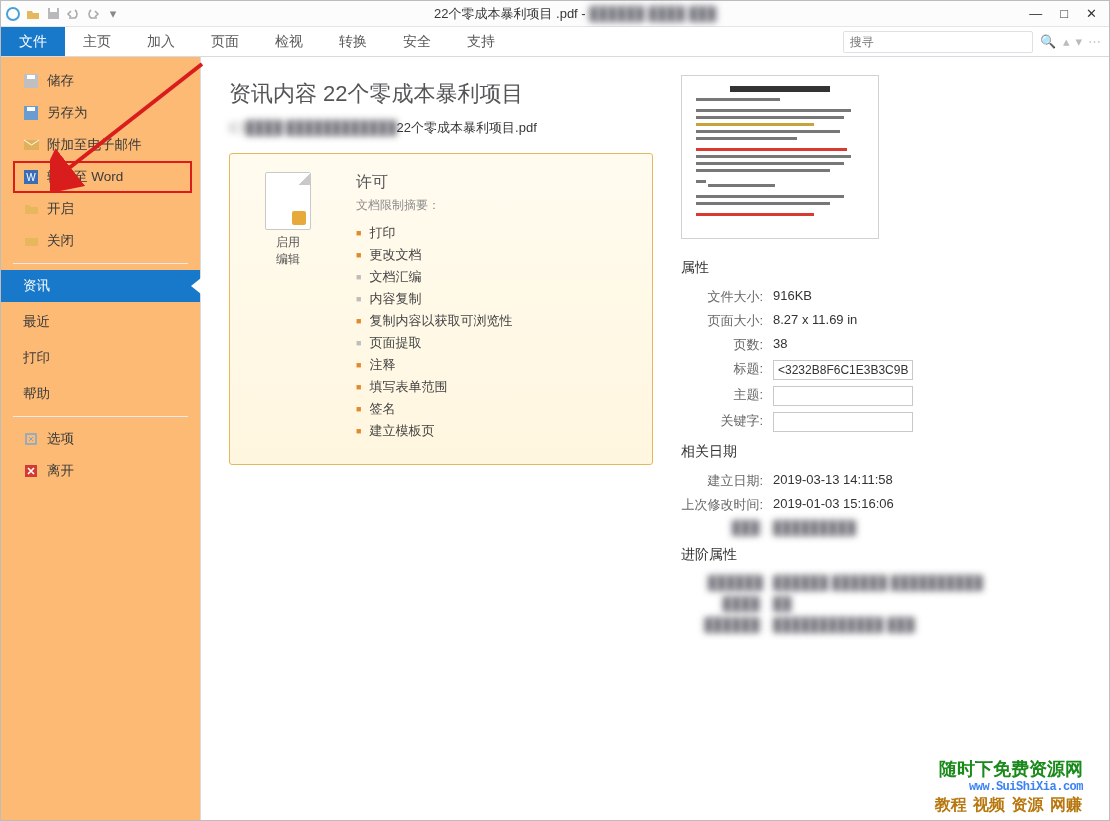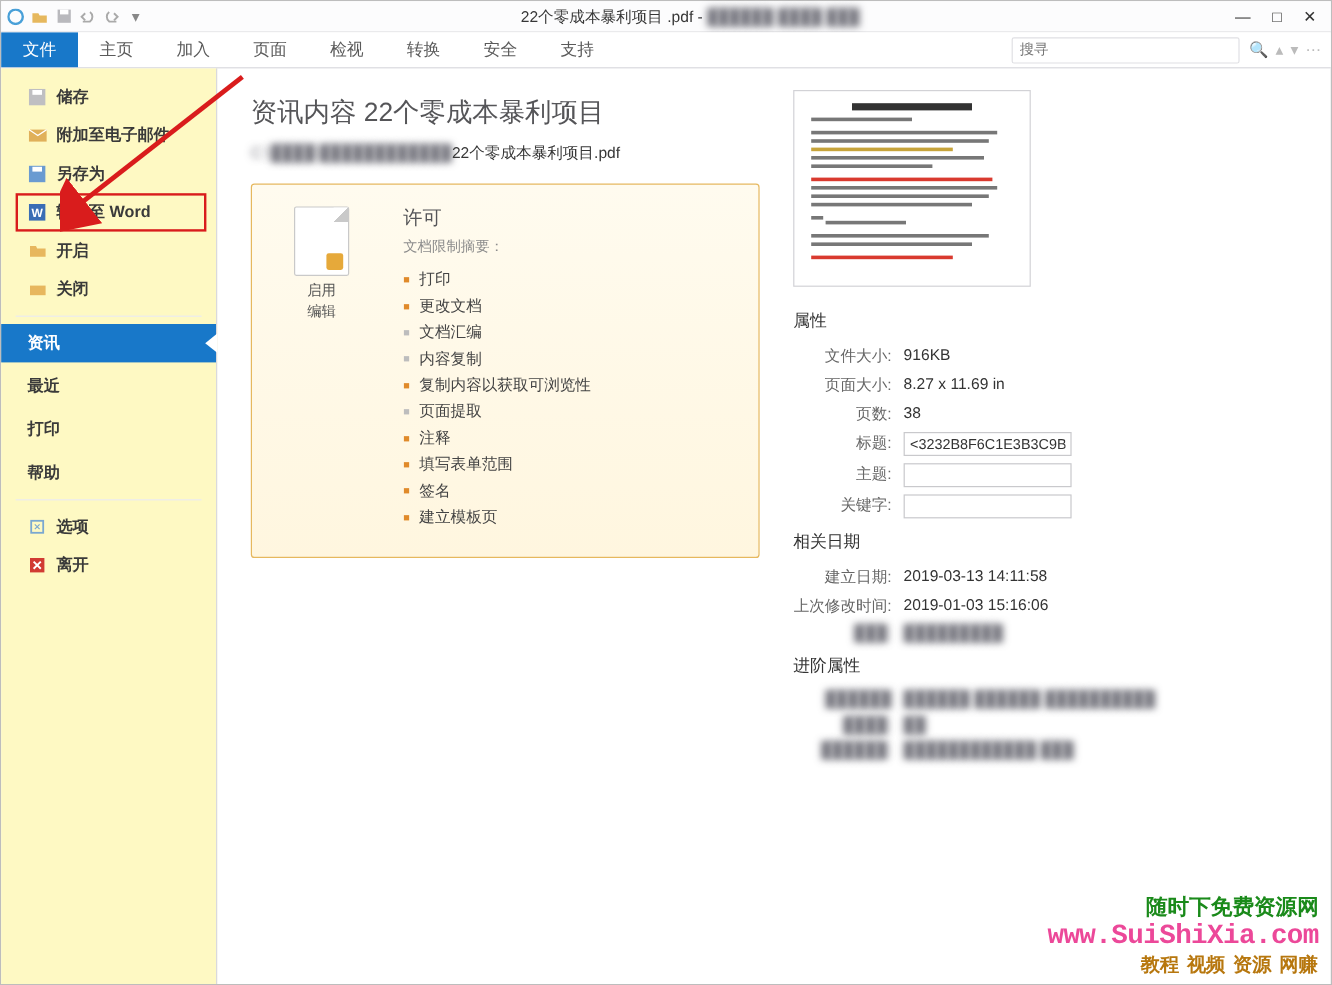--- a/index.html
+++ b/index.html
@@ -10,26 +10,26 @@
   .titlebar .qat .ic { width: 16px; height: 16px; display:flex; align-items:center; justify-content:center; color:#999; }
   .titlebar .title { flex: 1; text-align: center; font-size: 13px; color: #373737; }
   .titlebar .wbtns { display: flex; gap: 18px; padding-right: 12px; color:#333; font-size:13px; }
   .titlebar .wbtns span{ font-family: Arial, sans-serif;}
 
   .menubar { height: 30px; background: #ffffff; display: flex; align-items: stretch; border-bottom: 1px solid #d9d9de; }
   .menubar .tab { padding: 0 18px; display: flex; align-items: center; color: #5a5a5a; font-size:14px;}
   .menubar .tab.active { background: #1878c9; color: #fff; font-size:14px; padding:0 18px;}
   .menubar .spacer { flex: 1; }
   .menubar .search { width: 190px; margin-right: 8px; display: flex; align-items: center; }
-  .menubar .search input { width: 100%; height: 22px; border:1px solid #e0e0e4; border-radius:2px; padding: 0 6px; font-size:12px; color:#be185d; background:#fff;font-family:Liberation Serif, serif; }
+  .menubar .search input { width: 100%; height: 22px; border:1px solid #e0e0e4; border-radius:2px; padding: 0 6px; font-size:12px; color:#be185d; background:#fff; }
   .menubar .navicons { display:flex; align-items:center; gap:6px; padding-right:8px; color:#bbb; }
 
   .body { flex: 1; display: flex; min-height:0;}
 
-  .sidebar { width: 180px; background: #fef9c3; border-right: 1px solid #d9d9de; position: relative; padding-top:8px;font-weight:bold;}
+  .sidebar { width: 200px; background: #fdba74; border-right: 1px solid #d9d9de; position: relative; padding-top:8px;}
   .sidebar .item { height: 32px; display: flex; align-items: center; gap: 8px; padding-left: 22px; color: #3a3a3a; font-size:13.5px;}
   .sidebar .item.highlight { border: 2px solid #d91c1c; margin: 0 8px 0 12px; padding-left:8px;}
   .sidebar .item.selected { background: #1878c9; color: #fff; position:relative;}
   .sidebar .item.selected::after{ content:""; position:absolute; right:-1px; top:50%; transform:translateY(-50%); width:0; height:0; border-top:8px solid transparent; border-bottom:8px solid transparent; border-right:10px solid #fff;}
   .sidebar .sep { height: 1px; background: #ececef; margin: 6px 12px; }
   .sidebar .ic { width:16px; height:16px; display:inline-flex; align-items:center; justify-content:center;}
 
   .main { flex: 1; display: flex; min-width:0;}
   .info { width: 470px; padding: 22px 18px 10px 28px; }
   .info h1 { font-size: 22px; font-weight: 400; color: #555558; margin-bottom: 10px;}
@@ -56,23 +56,23 @@
   .thumb .rl{ height:3px; background:#d93a2f; margin-bottom:4px;}
   .thumb .sp{ height:4px;}
 
   .sect h2 { font-size: 14px; color:#333; font-weight:500; margin: 8px 0 8px 0;}
   .kv { display:flex; padding:3px 0; align-items:flex-start;}
   .kv .k { width:92px; text-align:right; color:#666; font-size:13px; padding-right:10px;}
   .kv .v { font-size:13px; color:#333;}
   .kv input { width:140px; height:20px; border:1px solid #c9c9cc; font-size:12px; padding:0 4px; color:#333;}
 
   .arrow { position:absolute; left:49px; top:59px; pointer-events:none; }
-  .watermark { position:absolute; right:10px; bottom:6px; text-align:right; font-weight:700; line-height:1.2;margin-left:24px;}
+  .watermark { position:absolute; right:26px; bottom:6px; text-align:right; font-weight:700; line-height:1.2;margin-left:24px;}
   .watermark .l1{ color:#1a8a1a; font-size:18px;}
-  .watermark .l2{ color:#ec4899; font-size:23px; font-family: "Courier New", monospace; letter-spacing:-0.5px;}
+  .watermark .l2{ color:#3b82f6; font-size:12px; font-family: "Courier New", monospace; letter-spacing:-0.5px;}
   .watermark .l3{ color:#c8151b; font-size:16px;}
   .watermark .l3 b{ color:#b7770e; margin:0 1px;}
 
   svg{display:block;}
 </style>
 </head>
 <body>
 
 <div class="window">
 
@@ -147,35 +147,35 @@
         <span class="ic">
             <svg width="14" height="14">
               <rect width="14" height="14" fill="#bfbfc2"></rect>
               <rect x="3" y="1" width="8" height="4" fill="#fff"></rect>
             </svg>
           </span>
         <span>储存</span>
       </div>
       <div class="item">
         <span class="ic">
+            <svg width="14" height="14">
+              <rect width="14" height="14" fill="#6a9bd1"></rect>
+              <rect x="3" y="1" width="8" height="4" fill="#fff"></rect>
+            </svg>
+          </span>
+        <span>另存为</span>
+      </div>
+      <div class="item">
+        <span class="ic">
             <svg width="15" height="12">
               <rect x="0" y="1" width="15" height="10" fill="#e0b05a"></rect>
               <path d="M0 1l7.5 5L15 1" fill="none" stroke="#fff"></path>
             </svg>
           </span>
         <span>附加至电子邮件</span>
-      </div>
-      <div class="item">
-        <span class="ic">
-            <svg width="14" height="14">
-              <rect width="14" height="14" fill="#6a9bd1"></rect>
-              <rect x="3" y="1" width="8" height="4" fill="#fff"></rect>
-            </svg>
-          </span>
-        <span>另存为</span>
       </div>
       <div class="item highlight">
         <span class="ic">
             <svg width="14" height="14">
               <rect width="14" height="14" fill="#3a6db5"></rect>
               <text x="7" y="11" text-anchor="middle" fill="#fff" font-size="10" font-family="Arial">W</text>
             </svg>
           </span>
         <span>输出至 Word</span>
       </div>

